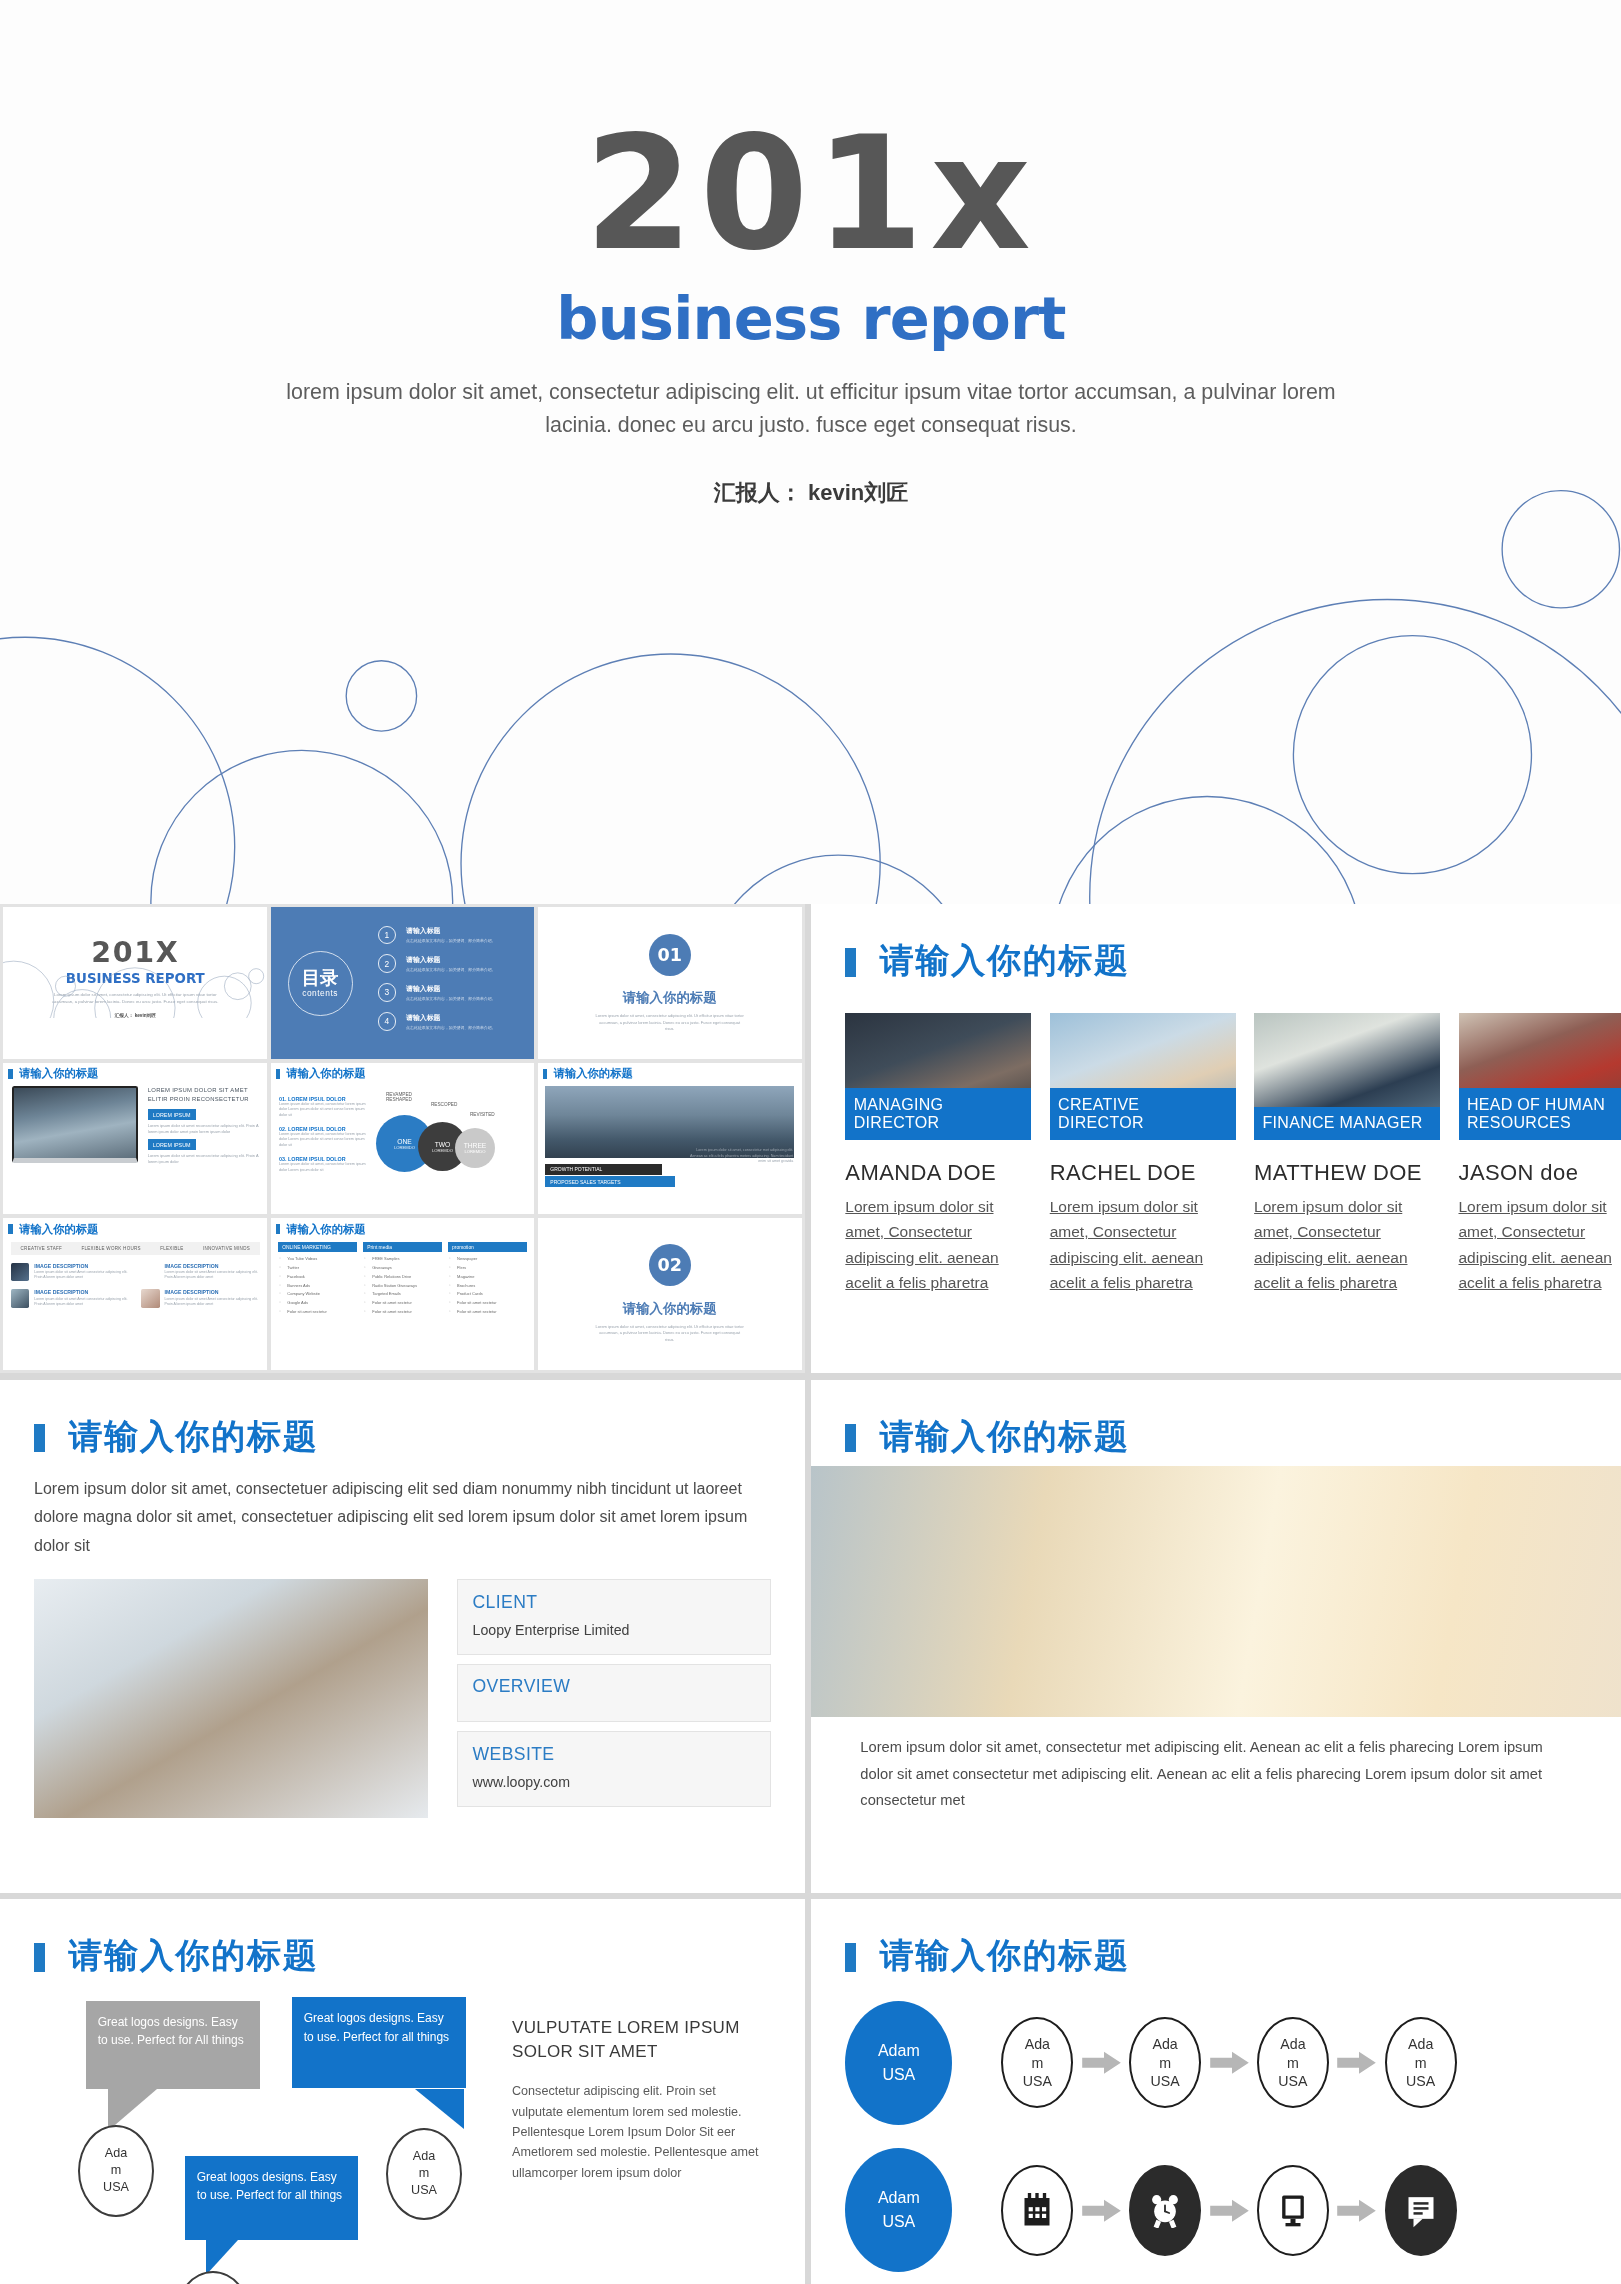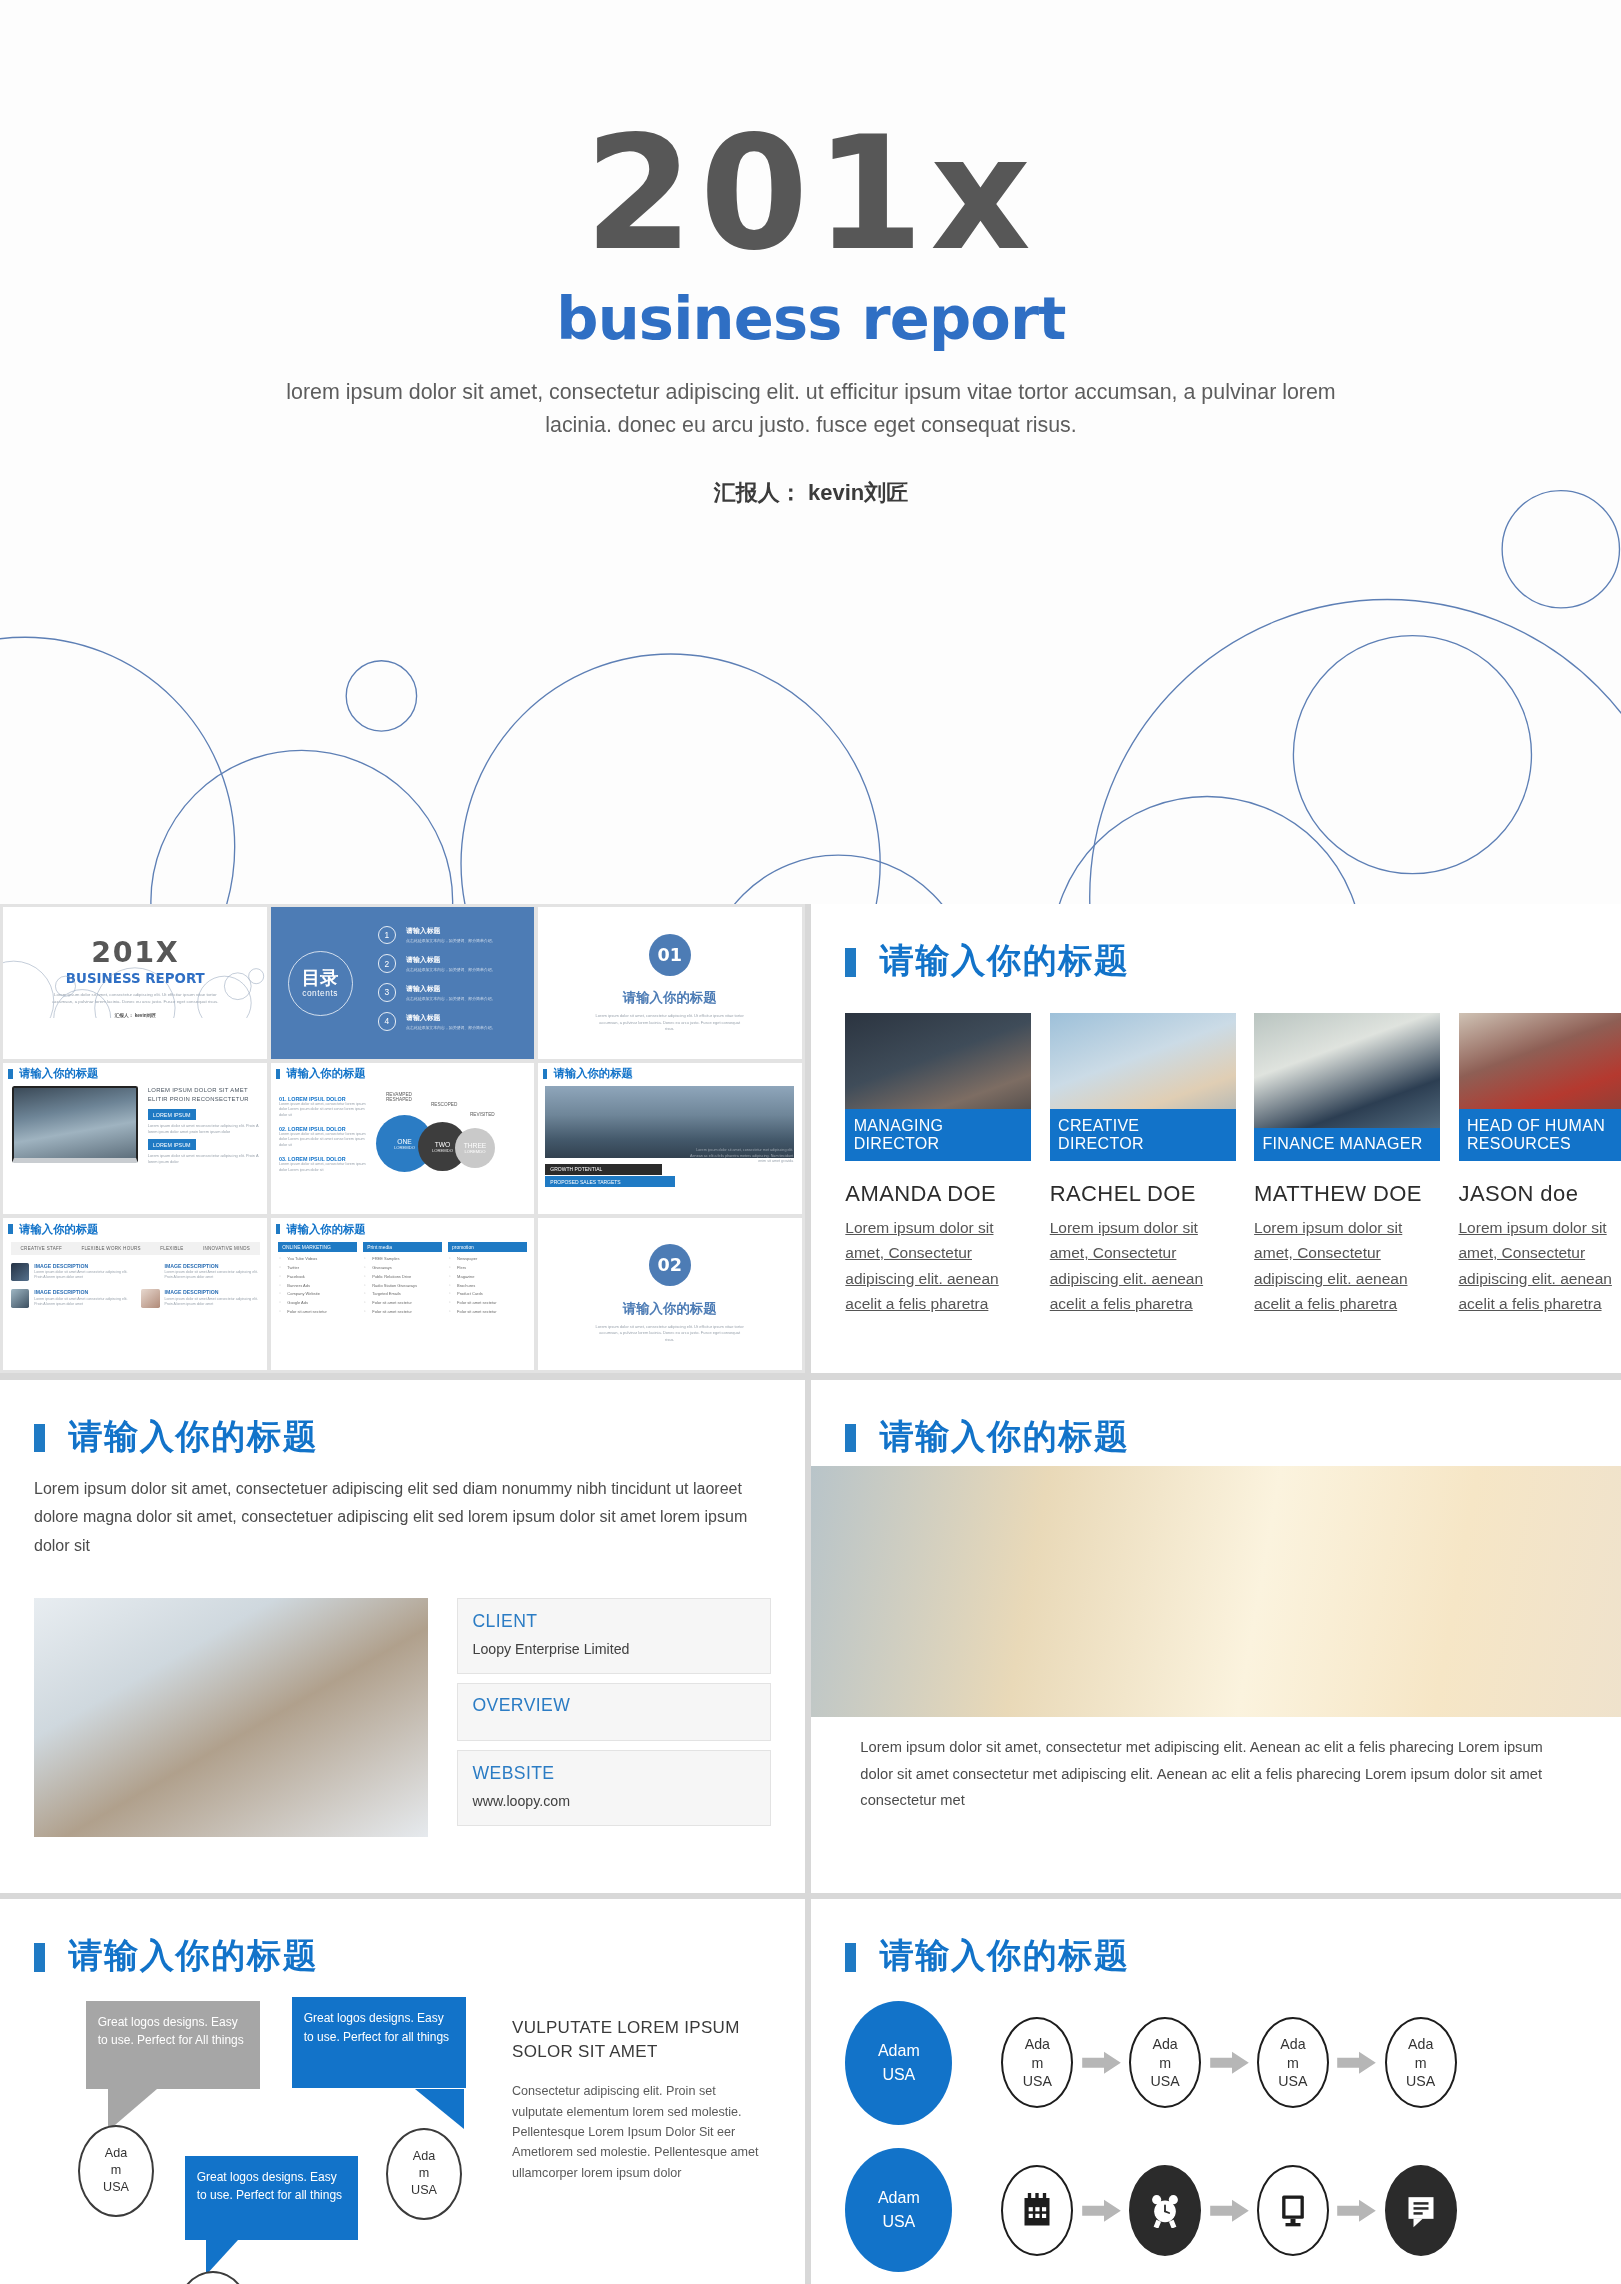--- a/index.html
+++ b/index.html
@@ -210,32 +210,32 @@
   
   .m-mk { display:flex; padding:7.5px 7.5px 0 7.5px; gap:5.9px;}
   .m-mk-col { flex:1; }
   .m-mk-head { background:#1f7ac4; color:#fff; font-size:4.9px; padding:2.5px 4.2px;}
   .m-mk-li { font-size:4px; color:#6b6b6b; margin-top:3.8px; padding-left:9.2px; position:relative;}
   .m-mk-li:before { content:"○"; position:absolute; left:0.8px; top:0; font-size:3px; color:#b0b0b0;}
 
   
   .team-row { display:flex; gap:18.4px; margin: 36px 0 0 0; }
   .team-card { width: 186px; }
-  .team-photo { width: 186px; height: 148px; position: relative; overflow:hidden; }
+  .team-photo { width: 186px; height: 127px; position: relative; overflow:hidden; }
   .team-role {
     position:absolute; left:0; bottom:0; width:100%;
     background:#1273c9; color:#fff; font-size:16px;
     padding: 7.5px 8.4px; letter-spacing:0.3px; line-height:1.15;
   }
   .team-name { font-size: 22px; color:#2c2c2c; margin-top: 20px; letter-spacing:0.4px;}
   .team-desc { font-size: 15.5px; color:#555; margin-top: 7.5px; line-height:1.65;text-decoration:underline;}
 
   
   .proj-lead { font-size: 16px; color:#4b4b4b; line-height:1.8; margin-top:22px; width: 738px;}
-  .proj-body { display:flex; margin-top:37px; gap:28.5px;}
+  .proj-body { display:flex; margin-top:18px; gap:28.5px;}
   .proj-img { width: 394px; height: 239px; flex:none;
     background:linear-gradient(150deg,#e8edf1 0%,#cfd8de 30%,#b0a08c 55%,#e6eaee 100%); }
   .proj-cards { flex:1; }
   .proj-card { background:#f6f6f6; border:0.8px solid #e3e3e3; padding: 11.7px 15px; margin-bottom: 9.2px;}
   .proj-card h4 { font-size: 17.6px; color:#2b7cc4; font-weight:normal; letter-spacing:0.4px;}
   .proj-card p { font-size: 14.2px; color:#404040; margin-top:5px; line-height:1.7;}
 
   
   .bridge-img { width: 811px; height: 251px; margin-top:13.4px;
     background:linear-gradient(100deg,#b8c4c9 0%,#e9d9b8 28%,#fbf3de 55%,#f6e6c6 78%,#efe2cc 100%); }

